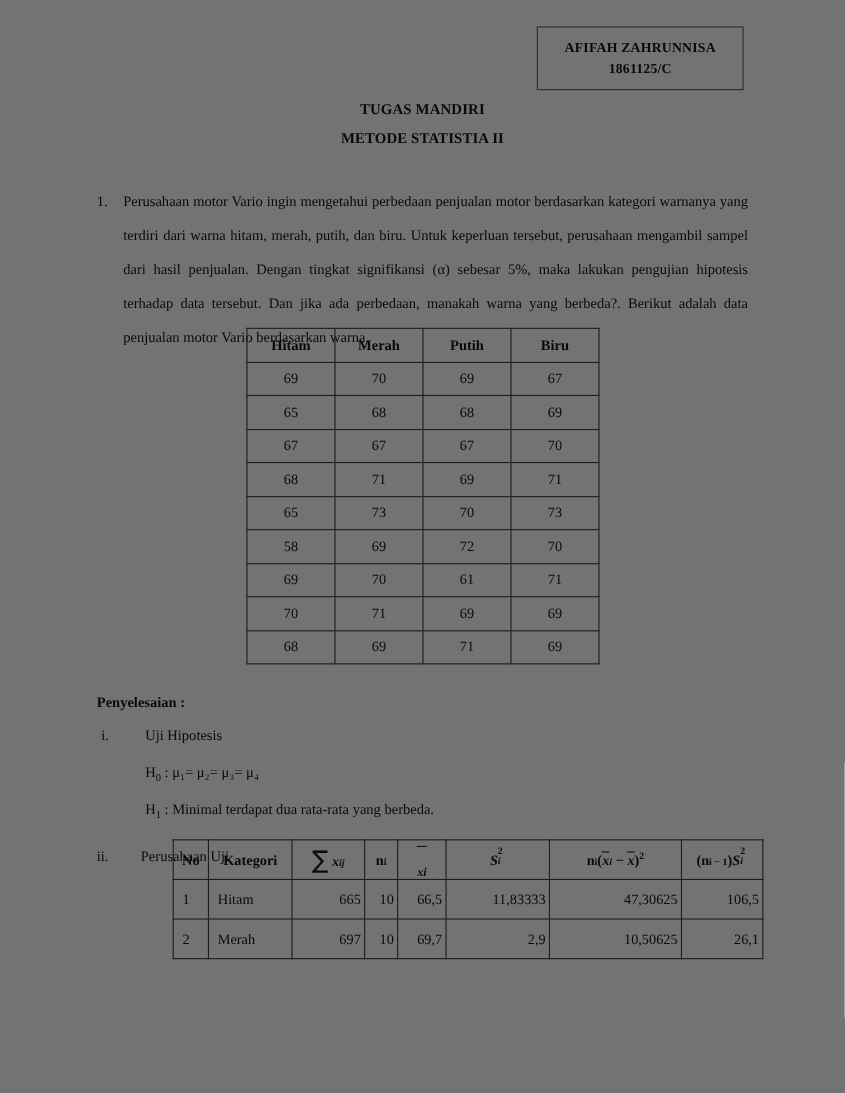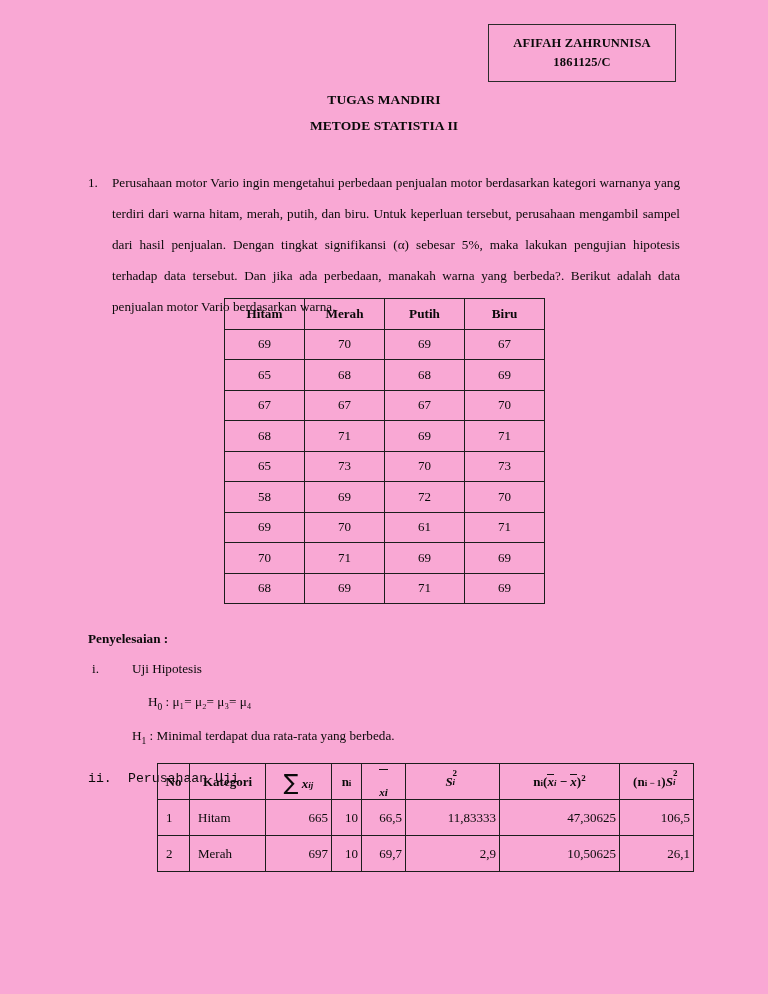--- a/index.html
+++ b/index.html
@@ -10,21 +10,21 @@
   body {
     font-family: "Liberation Serif", "DejaVu Serif", serif;
     color: #0a0a0a;
     -webkit-font-smoothing: antialiased;
   }
   #page {
     position: relative;
     width: 768px;
     height: 994px;
     margin: 0 auto;
-    background: #f9a8d4;
+    background: #737373;
     overflow: hidden;
   }
 
   
   .name-box {
     position: absolute;
     left: 488px;
     top: 24px;
     width: 188px;
     height: 58px;
@@ -111,29 +111,29 @@
   .roman-item .rmark {
     position: absolute;
     left: 0;
     top: 0;
     width: 40px;
     text-align: left;
   }
   .roman-item .rtext { margin-left: 40px; white-space: nowrap; }
 
   .item-i   { left: 92px; top: 661px; width: 400px; }
-  .item-ii  { left: 88px; top: 771px; width: 400px; font-family: Liberation Mono, monospace; }
+  .item-ii  { left: 88px; top: 771px; width: 400px; }
 
   .hyp {
     position: absolute;
     left: 132px;
     font-size: 13.2px;
     white-space: nowrap;
   }
-  .hyp.h0 { top: 694px; margin-left: 16px; }
+  .hyp.h0 { top: 694px; }
   .hyp.h1 { top: 728px; }
   .hyp sub { font-size: 9.5px; }
 
   
   table.stat-table {
     position: absolute;
     left: 157px;
     top: 763px;
     border-collapse: collapse;
     font-size: 13px;

